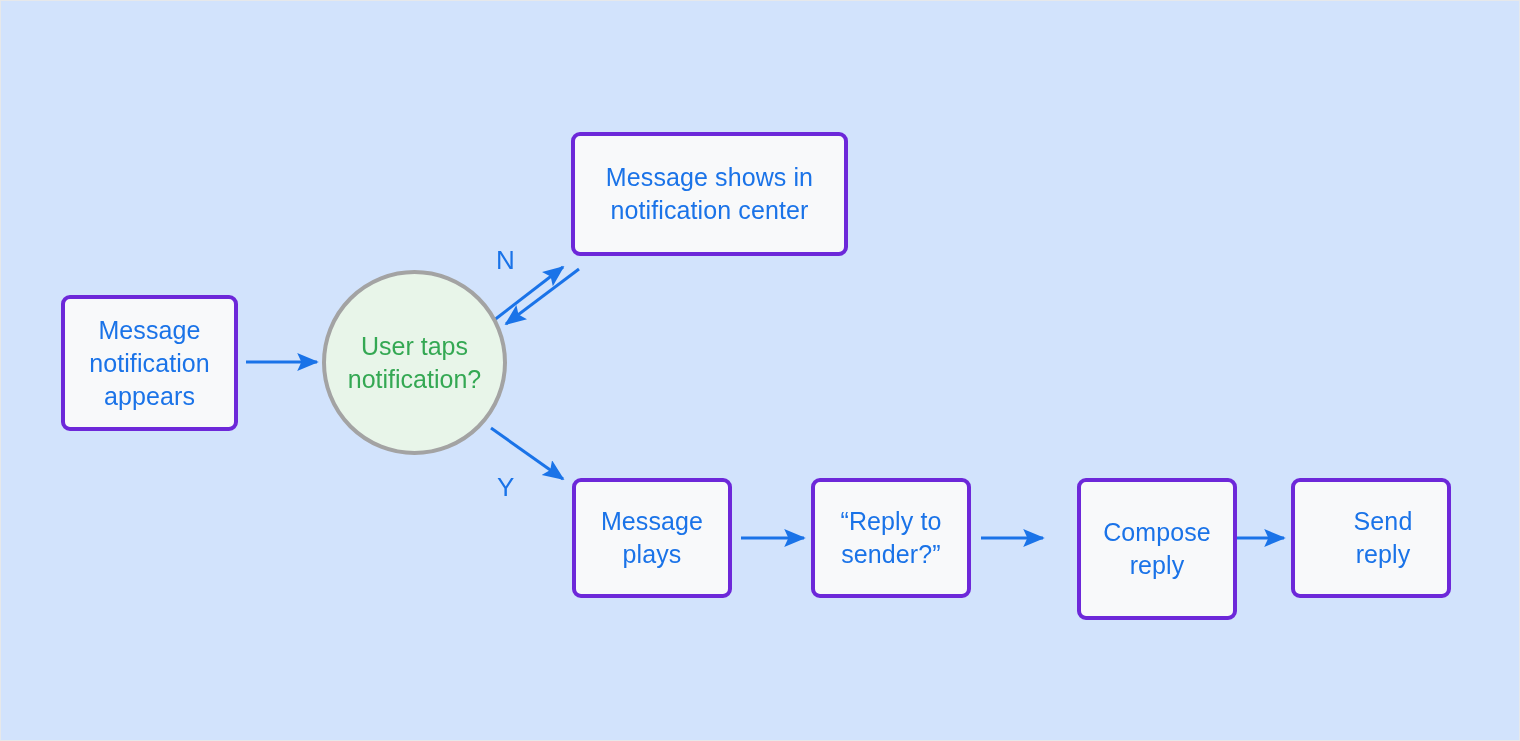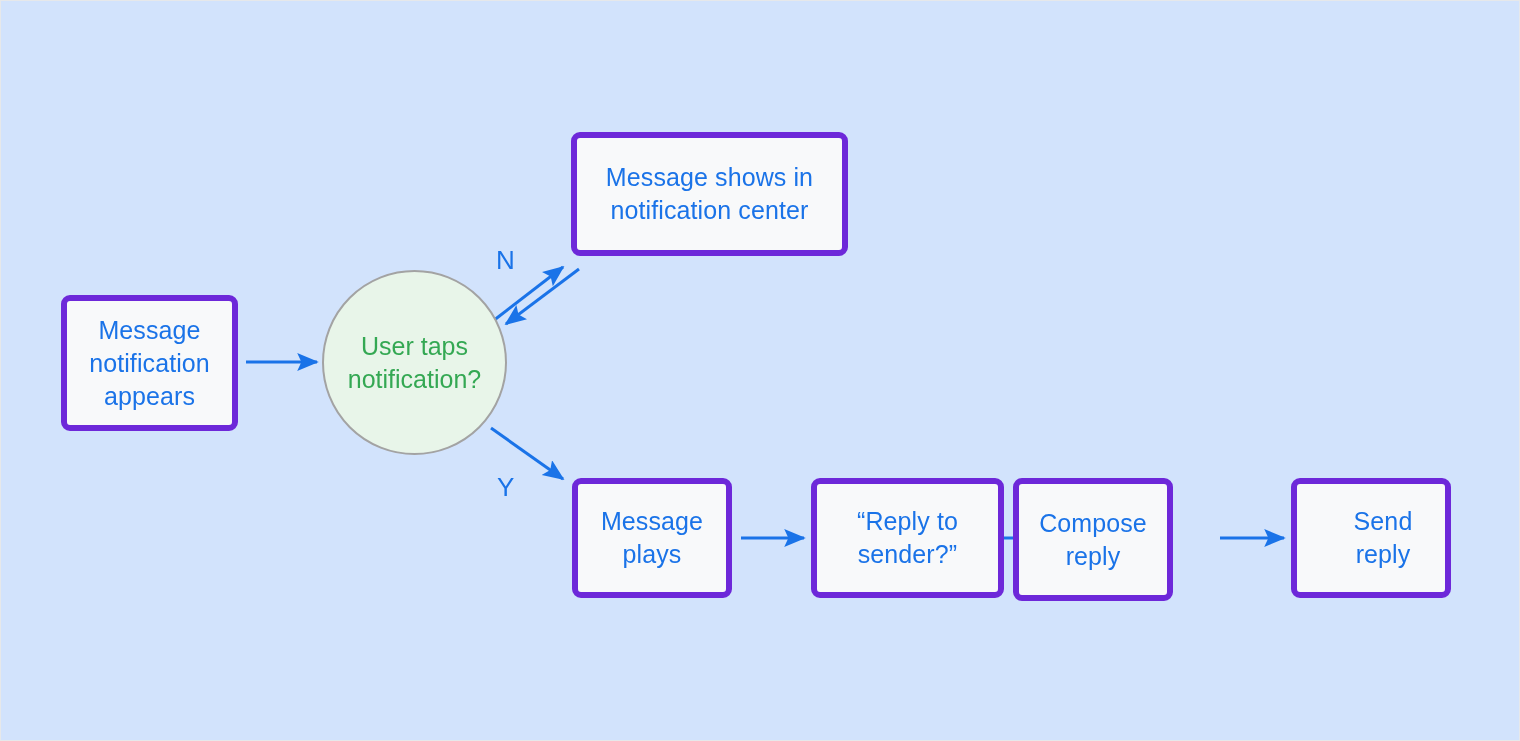--- a/index.html
+++ b/index.html
@@ -15,39 +15,39 @@
     border: 1px solid #e6e8ea;
     box-sizing: border-box;
     overflow: hidden;
     font-family: "Liberation Sans", sans-serif;
   }
   
   .node {
     position: absolute;
     box-sizing: border-box;
     background: #f8f9fa;
-    border: 6px solid #6d28d9;
+    border: 4px solid #6d28d9;
     border-radius: 9px;
     display: flex;
     align-items: center;
     justify-content: center;
     text-align: center;
     color: #1a73e8;
     font-size: 25px;
     line-height: 1.32;
     font-family: "Liberation Sans", sans-serif;
     letter-spacing: 0.1px;
     white-space: pre-line;
   }
   
   .decision {
     position: absolute;
     box-sizing: border-box;
     background: #e8f5e9;
-    border: 2px solid #a3a3a3;
+    border: 4px solid #a3a3a3;
     border-radius: 50%;
     display: flex;
     align-items: center;
     justify-content: center;
     text-align: center;
     color: #34a853;
     font-size: 25px;
     line-height: 1.32;
     font-family: "Liberation Sans", sans-serif;
     white-space: pre-line;
@@ -104,24 +104,24 @@
 
   <div class="decision" style="left:321px; top:269px; width:185px; height:185px;">User taps
 notification?</div>
 
   <div class="node" style="left:570px; top:131px; width:277px; height:124px;">Message shows in
 notification center</div>
 
   <div class="node" style="left:571px; top:477px; width:160px; height:120px;">Message
 plays</div>
 
-  <div class="node" style="left:810px; top:477px; width:193px; height:120px;text-align:center;">“Reply to
+  <div class="node" style="left:810px; top:477px; width:160px; height:120px;text-align:center;">“Reply to
 sender?”</div>
 
-  <div class="node" style="left:1012px; top:477px; width:160px; height:123px;">Compose
+  <div class="node" style="left:1076px; top:477px; width:160px; height:142px;">Compose
 reply</div>
 
   <div class="node" style="left:1290px; top:477px; width:160px; height:120px;padding-left:24px;">Send
 reply</div>
 
   <div class="edge-label" style="left:495px; top:246px;">N</div>
 
   <div class="edge-label" style="left:496px; top:473px;">Y</div>
 
 </div>

